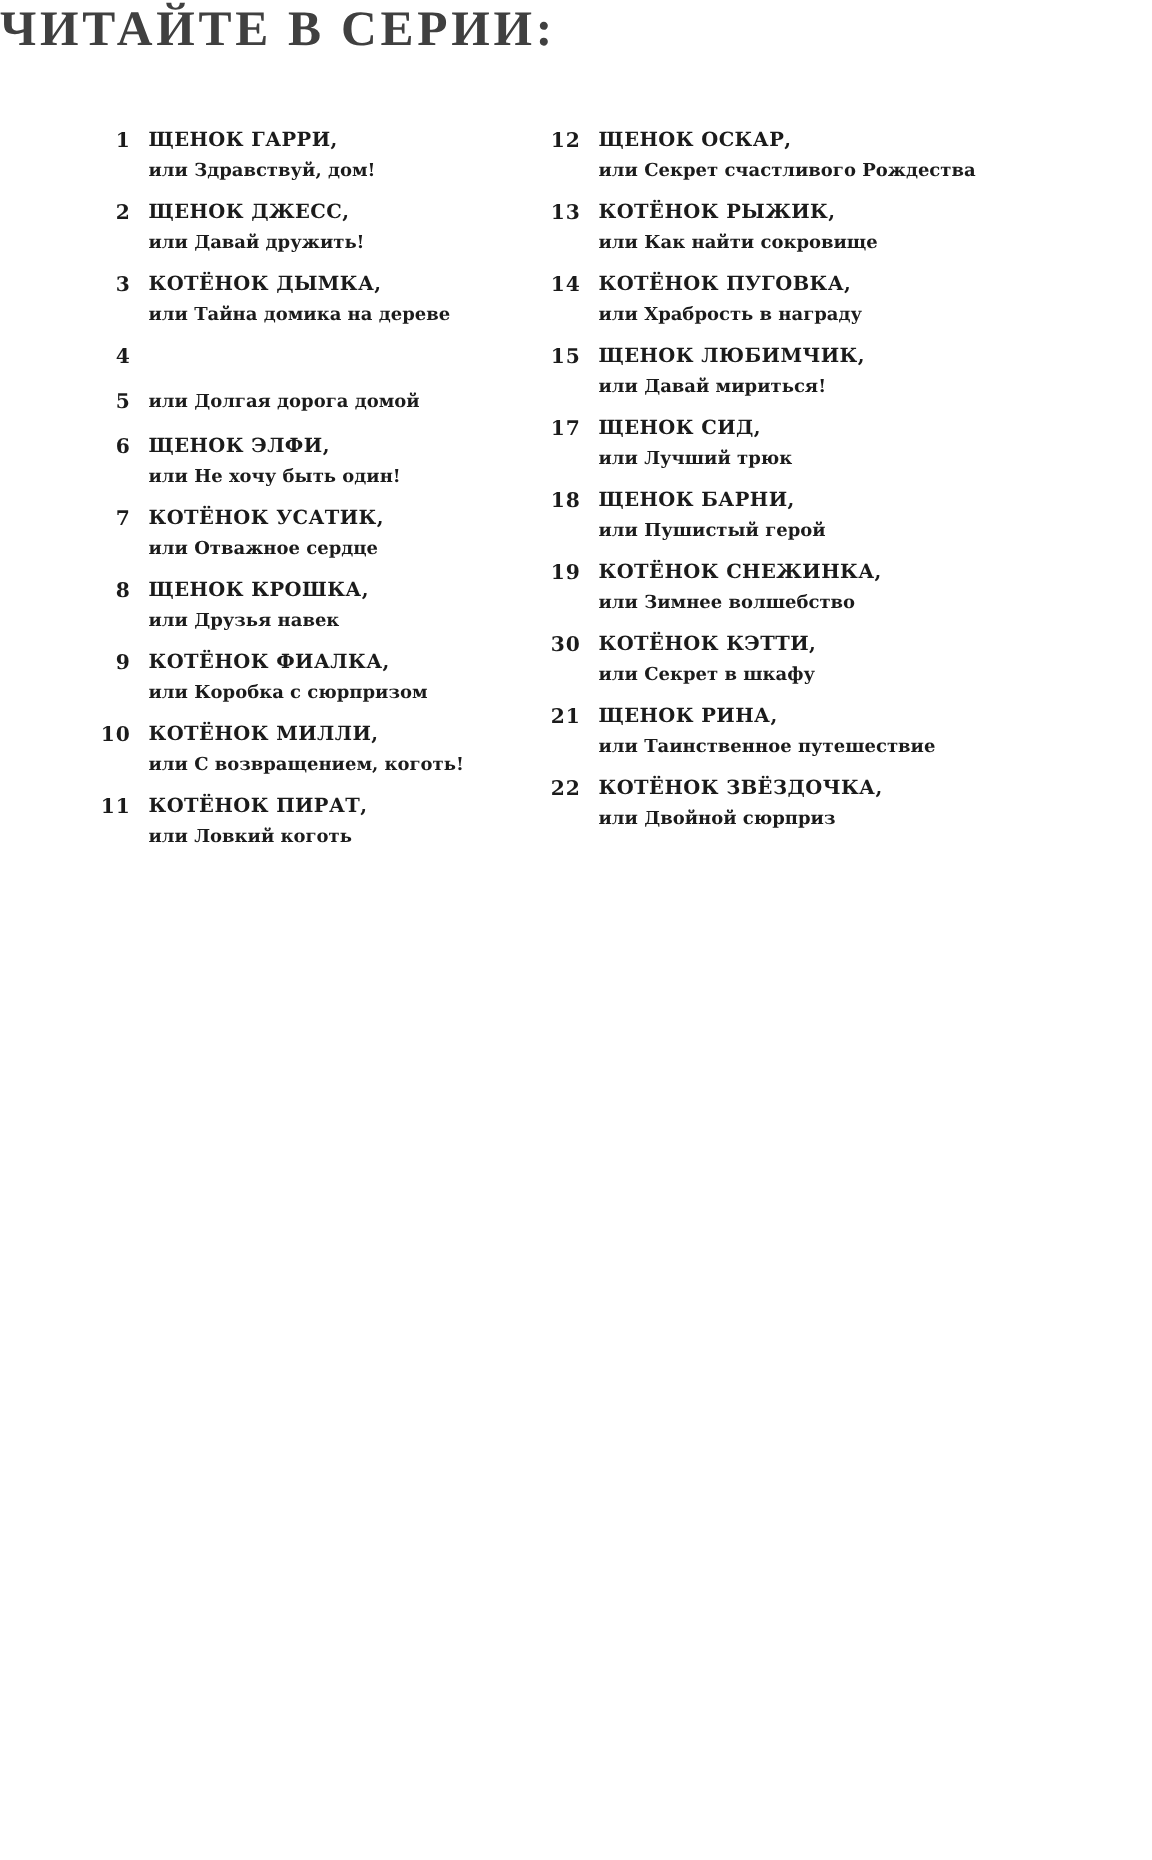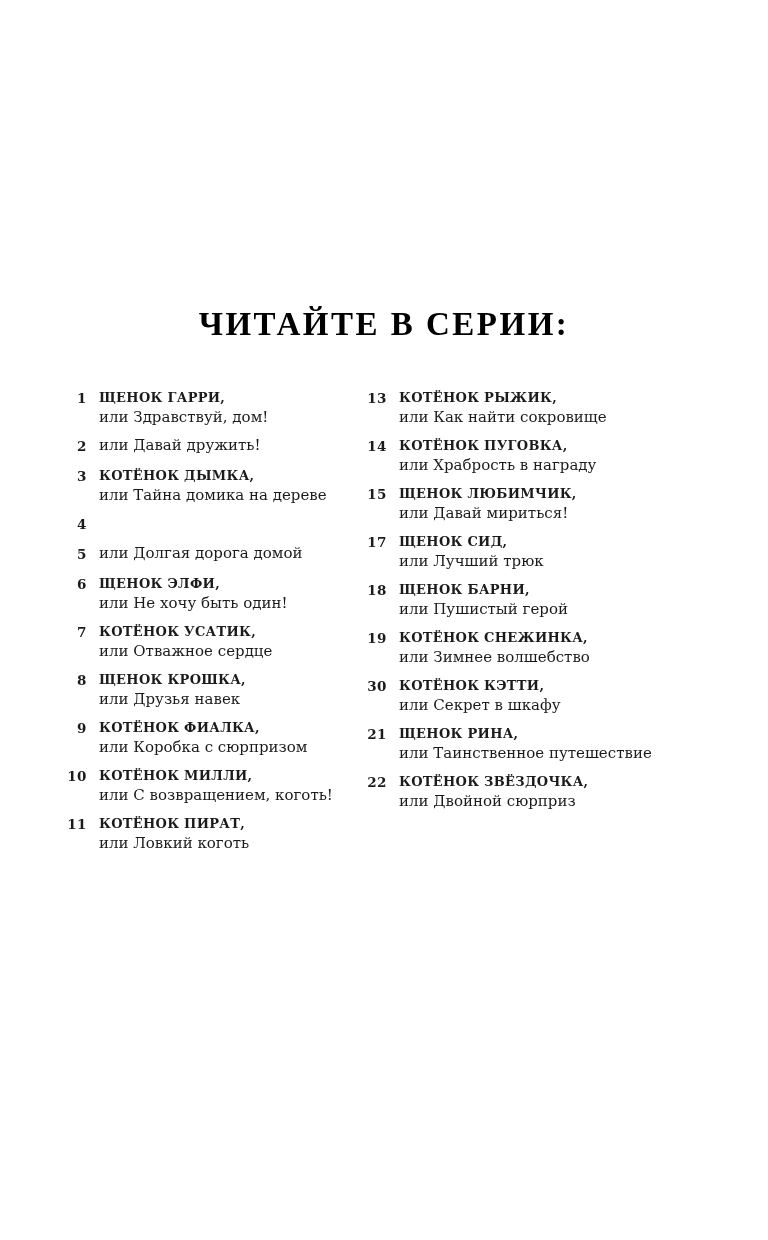--- a/index.html
+++ b/index.html
@@ -10,28 +10,27 @@
   .page {
     position: relative;
     width: 768px;
     height: 1240px;
     background: #ffffff;
     color: #1b1b1b;
     overflow: hidden;
   }
   .title {
     margin: 0;
-    padding-top: 304px;
-    text-align: center;
+    text-align: left;
     font-family: "Liberation Serif", serif;
     font-weight: 700;
     font-size: 33px;
     line-height: 40px;
     letter-spacing: 2.5px;
-    color: #000000;
+    color: #404040;
   }
   .columns {
     display: grid;
     grid-template-columns: 300px 347px;
     margin-top: 44px;
     padding-left: 61px;
     font-family: "DejaVu Serif", serif;
   }
   .entry {
     display: flex;
@@ -53,23 +52,23 @@
     flex-direction: column;
   }
   .line1 {
     font-size: 13px;
     line-height: 20px;
     font-weight: 700;
     letter-spacing: 0.3px;
     white-space: nowrap;
   }
   .line2 {
-    font-size: 15px;
+    font-size: 12px;
     line-height: 18px;
-    font-weight: 400;
+    font-weight: 700;
     white-space: nowrap;
   }
 </style>
 </head>
 <body>
 
 <div class="page">
   <h1 class="title">ЧИТАЙТЕ В СЕРИИ:</h1>
 
   <div class="columns">
@@ -78,20 +77,21 @@
     <span class="num">1</span>
     <span class="text">
       <span class="line1">ЩЕНОК ГАРРИ,</span>
       <span class="line2">или Здравствуй, дом!</span>
     </span>
   </div>
 
   <div class="entry">
     <span class="num">2</span>
     <span class="text">
+      <span class="line1">ЩЕНОК ДЖЕСС,</span>
       <span class="line2">или Давай дружить!</span>
     </span>
   </div>
 
   <div class="entry">
     <span class="num">3</span>
     <span class="text">
       <span class="line1">КОТЁНОК ДЫМКА,</span>
       <span class="line2">или Тайна домика на дереве</span>
     </span>
@@ -150,20 +150,27 @@
 
   <div class="entry">
     <span class="num">11</span>
     <span class="text">
       <span class="line1">КОТЁНОК ПИРАТ,</span>
       <span class="line2">или Ловкий коготь</span>
     </span>
   </div>
 </div>
     <div class="col">
+  <div class="entry">
+    <span class="num">12</span>
+    <span class="text">
+      <span class="line1">ЩЕНОК ОСКАР,</span>
+      <span class="line2">или Секрет счастливого Рождества</span>
+    </span>
+  </div>
 
   <div class="entry">
     <span class="num">13</span>
     <span class="text">
       <span class="line1">КОТЁНОК РЫЖИК,</span>
       <span class="line2">или Как найти сокровище</span>
     </span>
   </div>
 
   <div class="entry">

